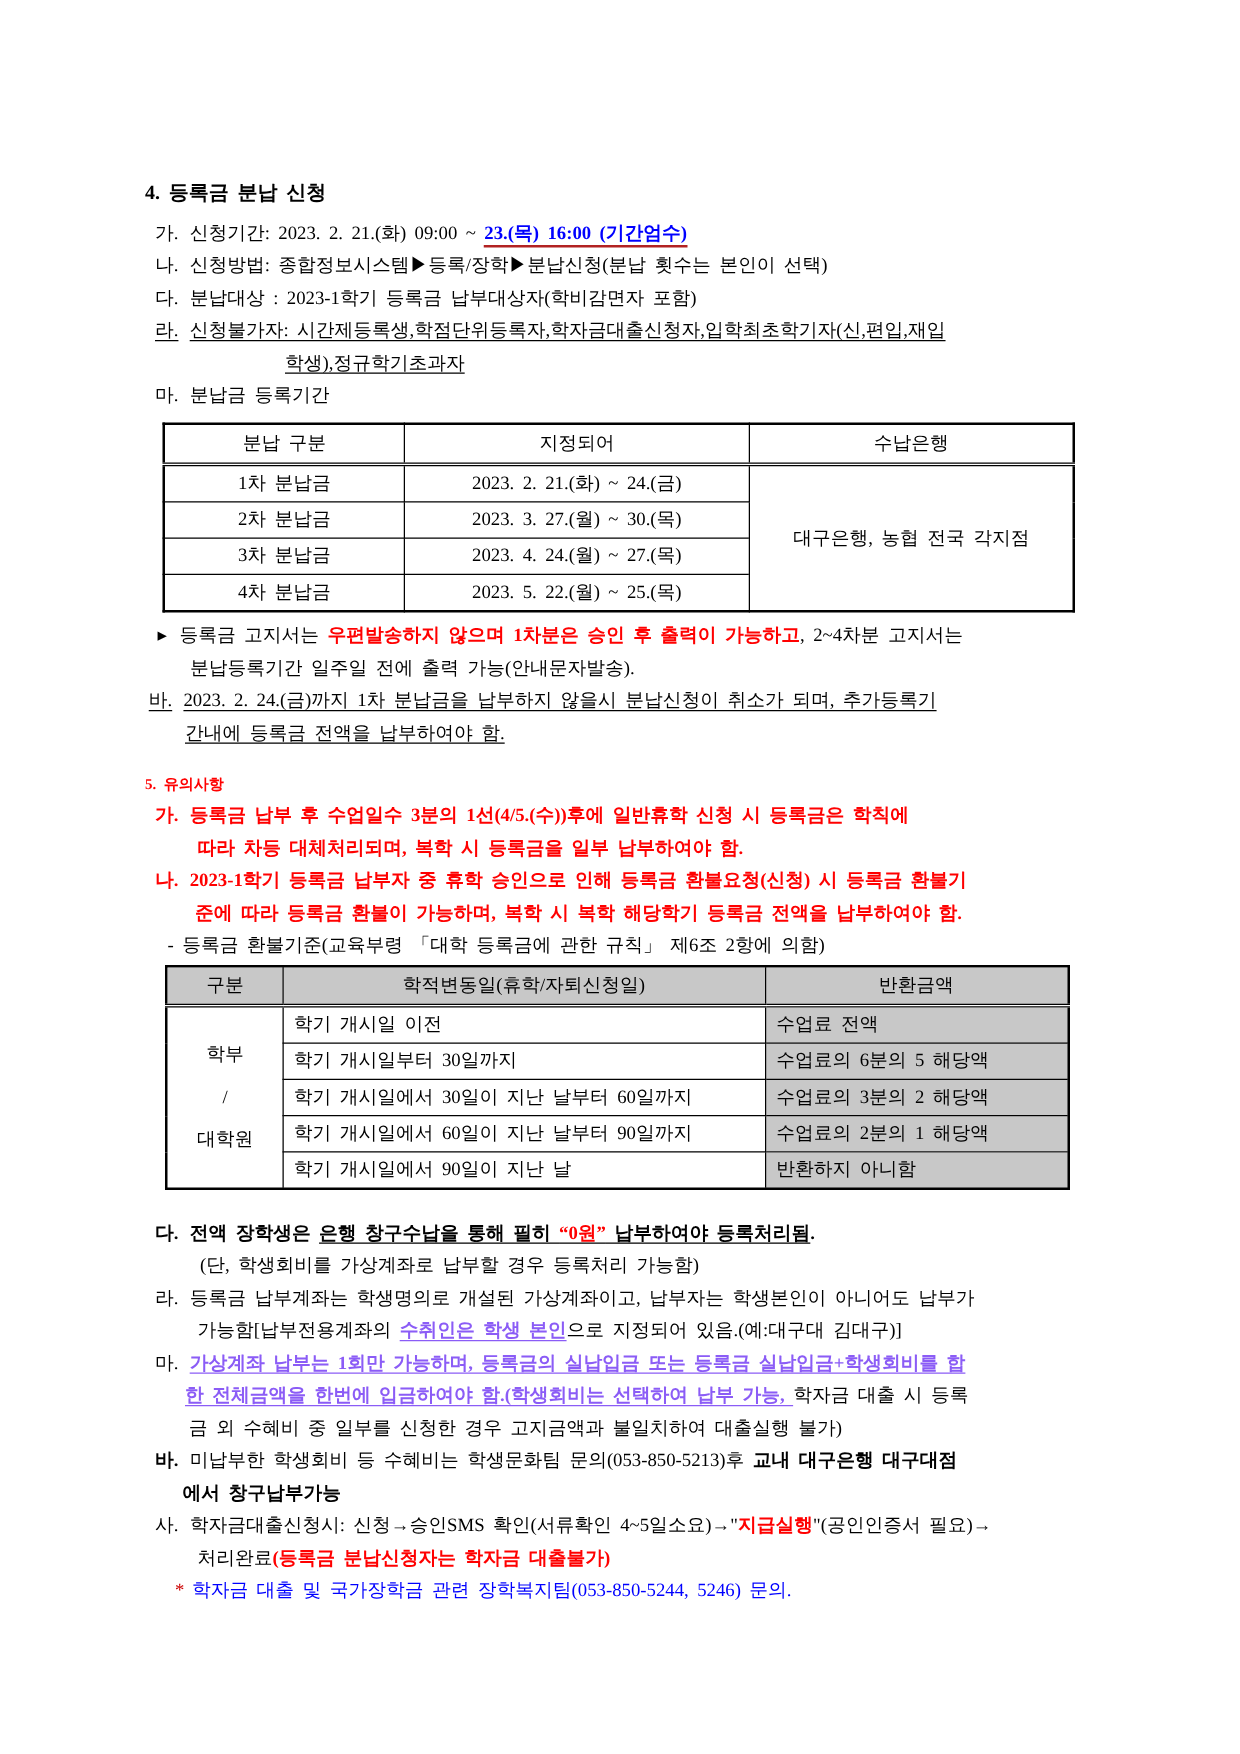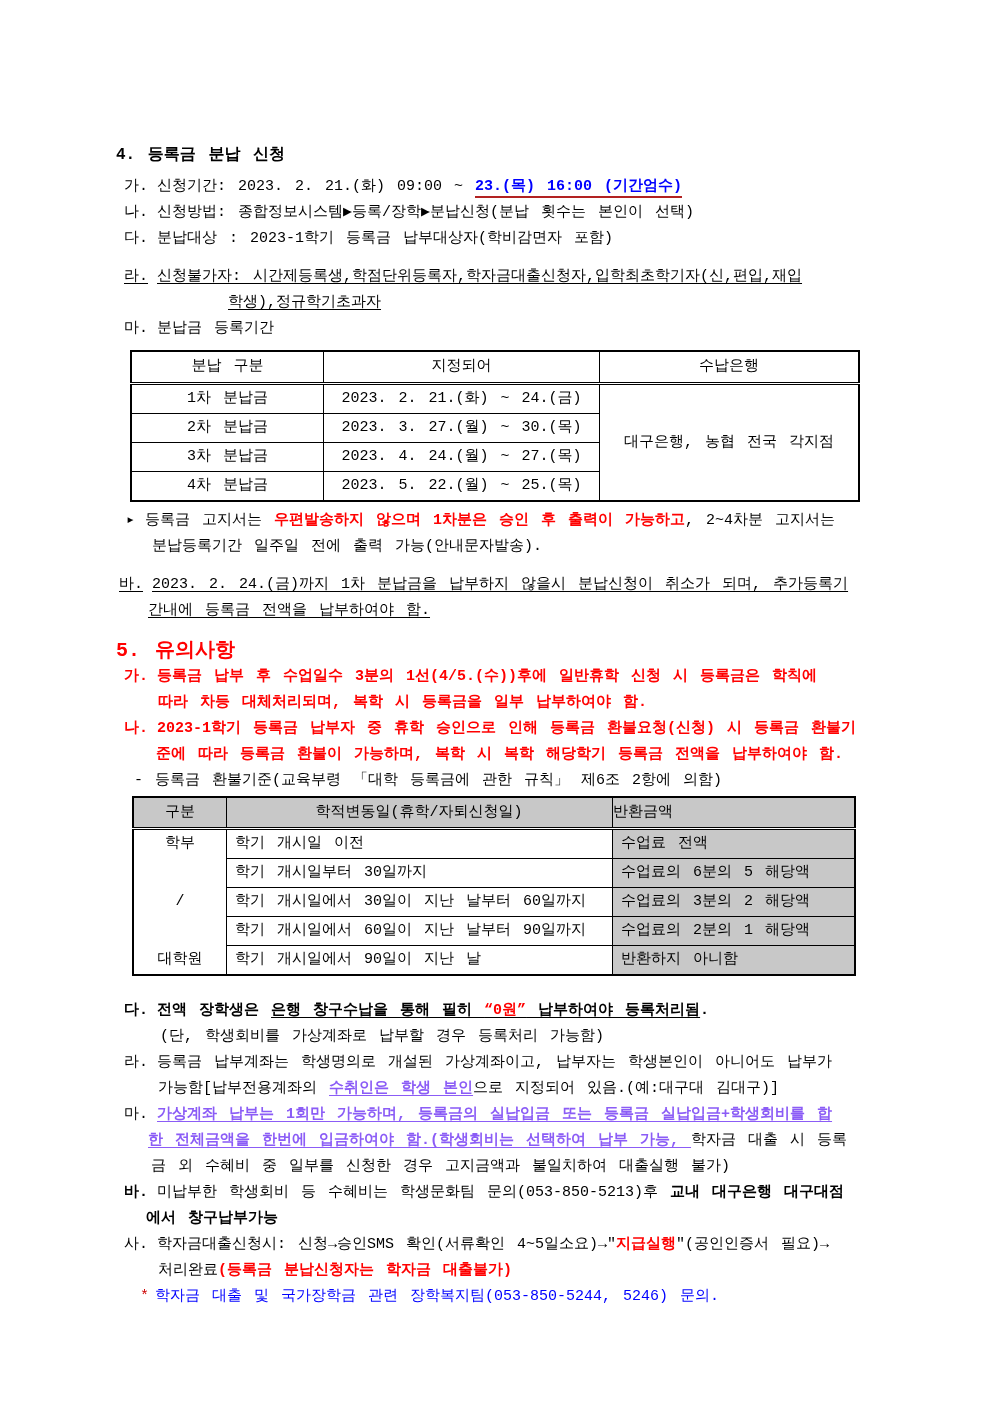--- a/index.html
+++ b/index.html
@@ -1,48 +1,48 @@
 <!DOCTYPE html>
 <html><head>
 <meta charset="utf-8">
 <style>
   html,body{margin:0;padding:0;background:#ffffff;}
   .page{position:relative;width:992px;height:1403px;background:#ffffff;overflow:hidden;
-        font-family:Liberation Mono, monospace;color:#000;}
+        font-family:Liberation Serif, serif;color:#000;}
   .content{position:absolute;left:116px;top:142px;width:790px;font-size:15px;line-height:26px;
            word-spacing:3px;white-space:nowrap;}
   .ln{white-space:nowrap;}
   .bold{font-weight:bold;}
   .h4{font-size:16px;font-weight:bold;}
-  .h5{font-size:20px;font-weight:bold;color:#ff0000;margin-top:14px;}
+  .h5{font-size:12px;font-weight:bold;color:#ff0000;margin-top:14px;}
   .item{margin-left:8px;}
   .lbl{margin-right:9px;}
   .red{color:#ff0000;font-weight:bold;}
-  .u-line{text-decoration:underline;text-underline-offset:3px;margin-top:12px;}
+  .u-line{text-decoration:underline;text-underline-offset:3px;}
   .u{text-decoration:underline;text-underline-offset:3px;}
   .bu{color:#8b5cf6;font-weight:bold;text-decoration:underline;text-underline-offset:3px;}
   .deadline{color:#0000ff;font-weight:bold;border-bottom:2px solid #b22222;padding-bottom:1px;}
   .contact-blue{color:#0000ff;}
   .star-red{color:#cc0000;margin-right:6px;}
   table{border-collapse:collapse;table-layout:fixed;}
   .t1{margin:8px 0 6px 14px;border:2px solid #000;}
   .t1 th,.t1 td{border:1px solid #000;text-align:center;font-weight:normal;overflow:hidden;}
   .t1 thead th{border-bottom:3px double #000;height:28px;}
   .t1 td{height:25px;}
   .t1 .c1{width:189px;}
   .t1 .c2{width:273px;}
   .t1 .c3{width:256px;}
   .t2{margin:2px 0 4px 16px;border:2px solid #000;}
   .t2 th,.t2 td{border:1px solid #000;font-weight:normal;overflow:hidden;}
   .t2 thead th{background:#c8c8c8;border-bottom:3px double #000;height:27px;text-align:center;}
   .t2 td{height:26px;}
   .t2 .gc{width:90px;text-align:center;vertical-align:middle;}
   .t2 .cc{width:376px;text-align:left;padding-left:8px;}
   .t2 .rc{width:232px;text-align:left;padding-left:8px;background:#c8c8c8;}
-  .grp{display:flex;flex-direction:column;align-items:center;justify-content:center;gap:32px;}
+  .grp{display:flex;flex-direction:column;align-items:center;justify-content:center;gap:8px;}
 </style>
 </head>
 <body>
 
 <div class="page">
   <div class="content">
 
     <div class="ln h4">4. 등록금 분납 신청</div>
 
     <div class="ln item" style="margin-top:6px;">
@@ -129,21 +129,21 @@
 
     <div class="ln" style="margin-left:18px;">
       <span>- 등록금 환불기준(교육부령 「대학 등록금에 관한 규칙」 제6조 2항에 의함)</span>
     </div>
 
     <table class="t2">
       <thead>
         <tr>
           <th class="gc">구분</th>
           <th class="cc" style="text-align:center;padding-left:0;">학적변동일(휴학/자퇴신청일)</th>
-          <th class="rc" style="text-align:left;padding-left:0;">반환금액</th>
+          <th class="rc" style="text-align:center;padding-left:0;">반환금액</th>
         </tr>
       </thead>
       <tbody>
         <tr>
           <td class="gc" rowspan="5">
             <div class="grp">
               <div>학부</div>
               <div>/</div>
               <div>대학원</div>
             </div>

